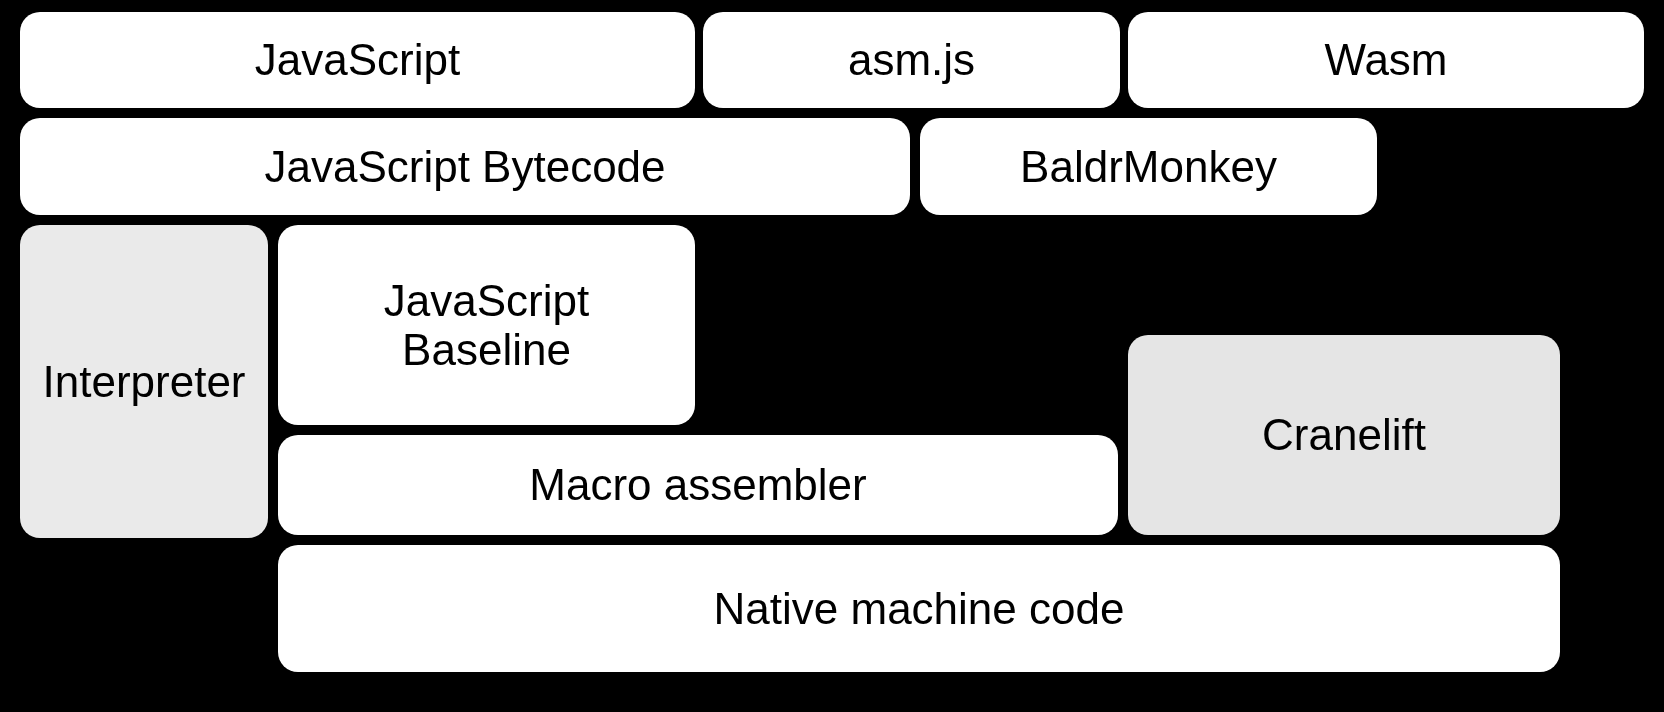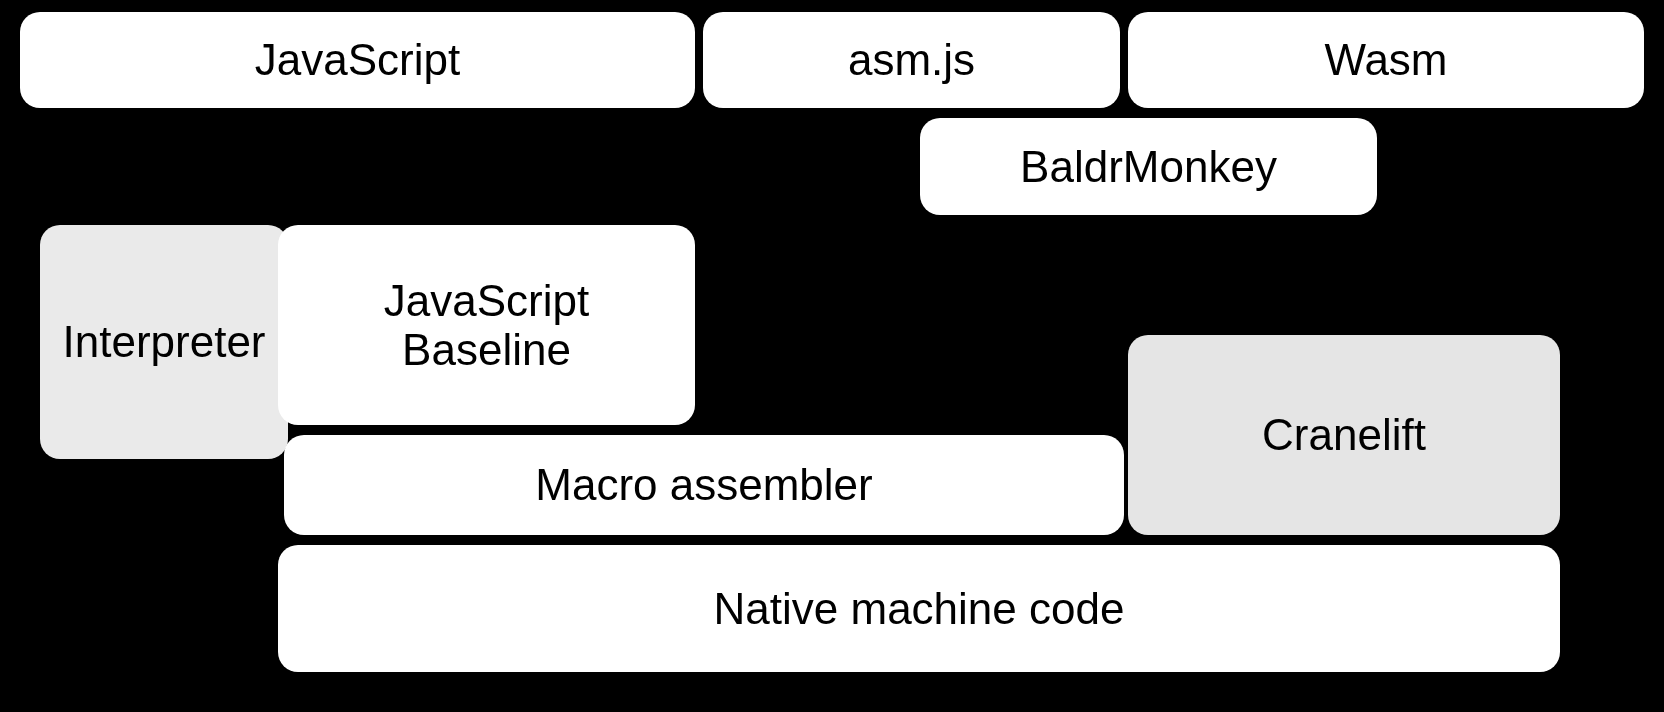--- a/index.html
+++ b/index.html
@@ -37,20 +37,21 @@
   .fill-green { background: #6FC04A; }
   .fill-pink  { background: #e5e5e5; }
 </style>
 </head>
 <body>
 
 <div id="canvas" style="background: rgb(0, 0, 0);">
     <div class="node fill-white" style="left: 20px; top: 12px; width: 675px; height: 96px;">JavaScript</div>
     <div class="node fill-white" style="left: 1128px; top: 12px; width: 516px; height: 96px;">Wasm</div>
     <div class="node fill-white" style="left: 703px; top: 12px; width: 417px; height: 96px;">asm.js</div>
+    <div class="node fill-white" style="left: 20px; top: 118px; width: 890px; height: 97px;">JavaScript Bytecode</div>
     <div class="node fill-white" style="left: 920px; top: 118px; width: 457px; height: 97px;">BaldrMonkey</div>
-    <div class="node fill-gray" style="left: 20px; top: 225px; width: 248px; height: 234px; margin-left: 20px;">Interpreter</div>
+    <div class="node fill-gray" style="left: 20px; top: 225px; width: 248px; height: 313px;">Interpreter</div>
     <div class="node fill-white" style="left: 278px; top: 225px; width: 417px; height: 200px;">JavaScript
 Baseline</div>
     <div class="node fill-pink" style="left: 1128px; top: 335px; width: 432px; height: 200px;">Cranelift</div>
-    <div class="node fill-white" style="left: 284px; top: 435px; width: 840px; height: 100px;">Macro assembler</div>
+    <div class="node fill-white" style="left: 278px; top: 435px; width: 840px; height: 100px;">Macro assembler</div>
     <div class="node fill-white" style="left: 278px; top: 545px; width: 1282px; height: 127px;">Native machine code</div>
   </div>
 
 </body></html>

